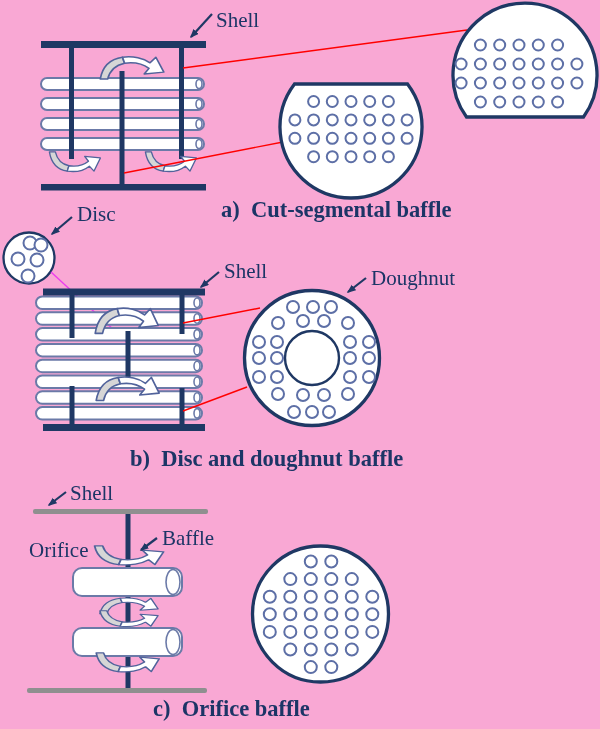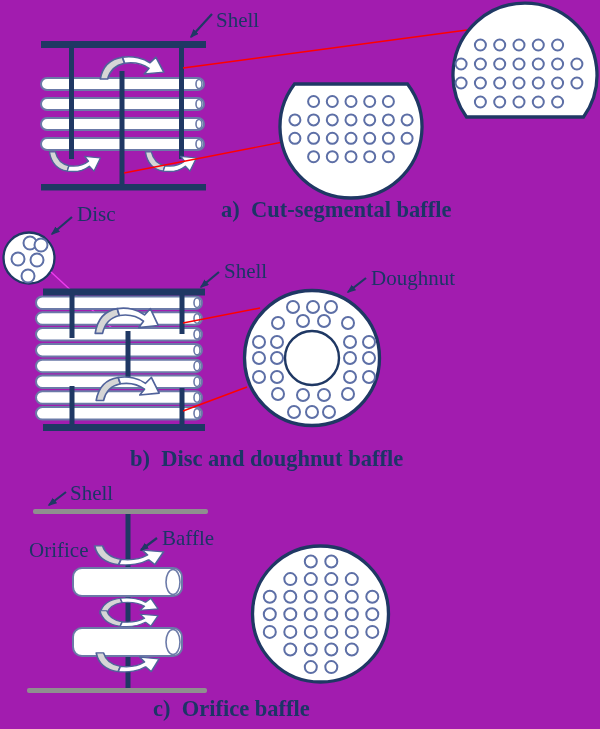--- a/index.html
+++ b/index.html
@@ -1,16 +1,16 @@
 <!DOCTYPE html>
 <html style="--navy: #1f3864; --tube: #6b7aa8; --hole: #5d6fa6; --red: #ff0000; --magenta: #ee3cee; --gray: #8f8f8f; --arrowfill: #d6d6d6; --arrowstroke: #51639b; --text: #1c3566;"><head>
 <meta charset="utf-8">
 <style>
   html,body{margin:0;padding:0;background:#fff;}
-  .page{position:relative;width:600px;height:729px;background:#a21caf;overflow:hidden;
+  .page{position:relative;width:600px;height:729px;background:#f9a8d4;overflow:hidden;
         font-family:"Liberation Serif", serif;}
   svg{position:absolute;left:0;top:0;}
   .bar{fill:var(--navy);}
   .graybar{fill:var(--gray);}
   .tube{fill:#fff;stroke:var(--tube);stroke-width:2;}
   .tubecap{fill:#fff;stroke:var(--tube);stroke-width:1.6;}
   .plate{fill:#fff;stroke:var(--navy);stroke-width:3.3;}
   .plate-sm{fill:#fff;stroke:var(--navy);stroke-width:2.3;}
   .innercircle{fill:#fff;stroke:var(--navy);stroke-width:2.4;}
   .hole{fill:#fff;stroke:var(--hole);stroke-width:2;}

